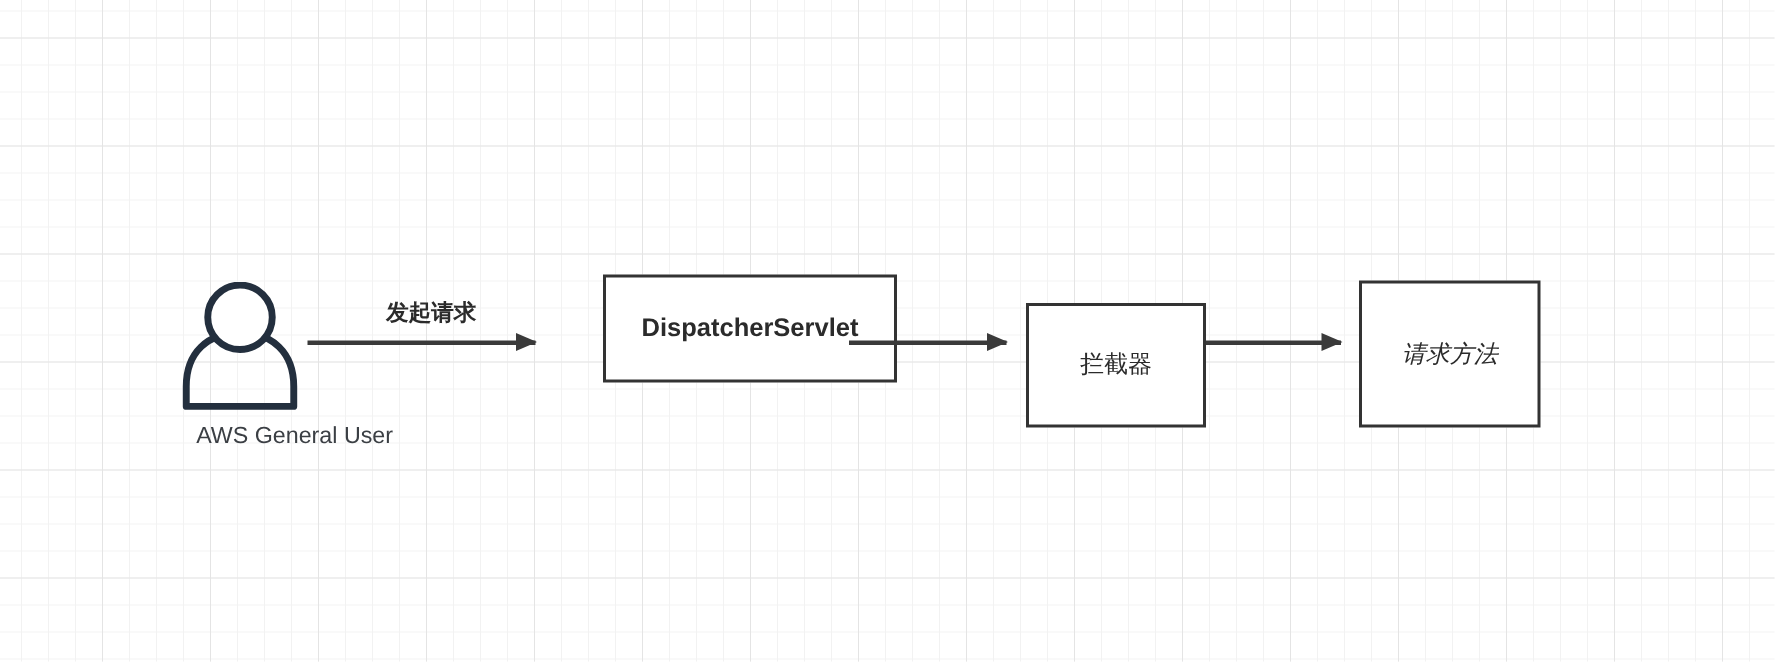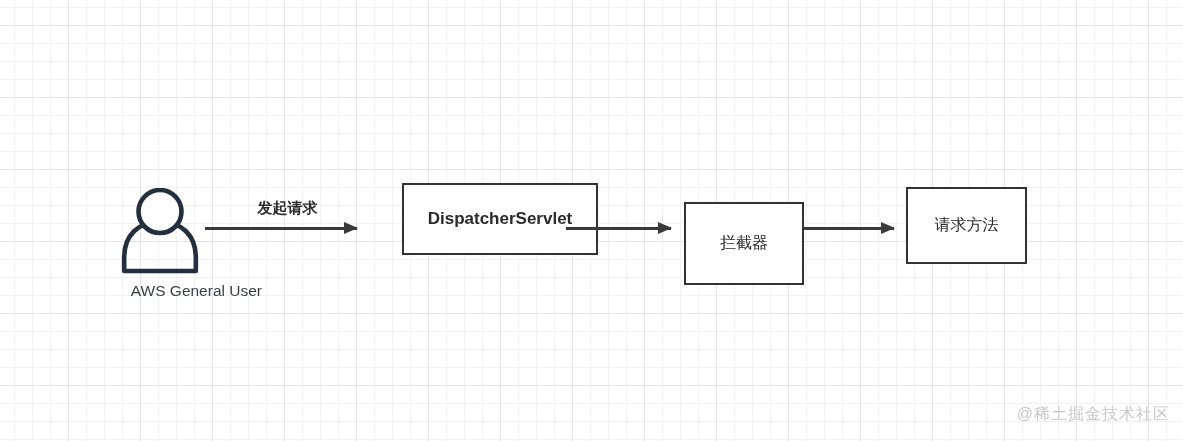--- a/index.html
+++ b/index.html
@@ -123,19 +123,18 @@
   </div>
 
   <div class="node" style="left:684px; top:202px; width:120px; height:83px;">
     <span>拦截器</span>
   </div>
 
   <div class="arrow" style="left:804px; top:227px; width:90px;">
     <span class="head"></span>
   </div>
 
-  <div class="node" style="left:906px; top:187px; width:121px; height:77px;">
+  <div class="node" style="left:906px; top:187px; width:121px; height:98px;font-style:italic;">
     <span>请求方法</span>
   </div>
 
-  <div class="watermark">@稀土掘金技术社区</div>
 
 </div>
 
 </body></html>

